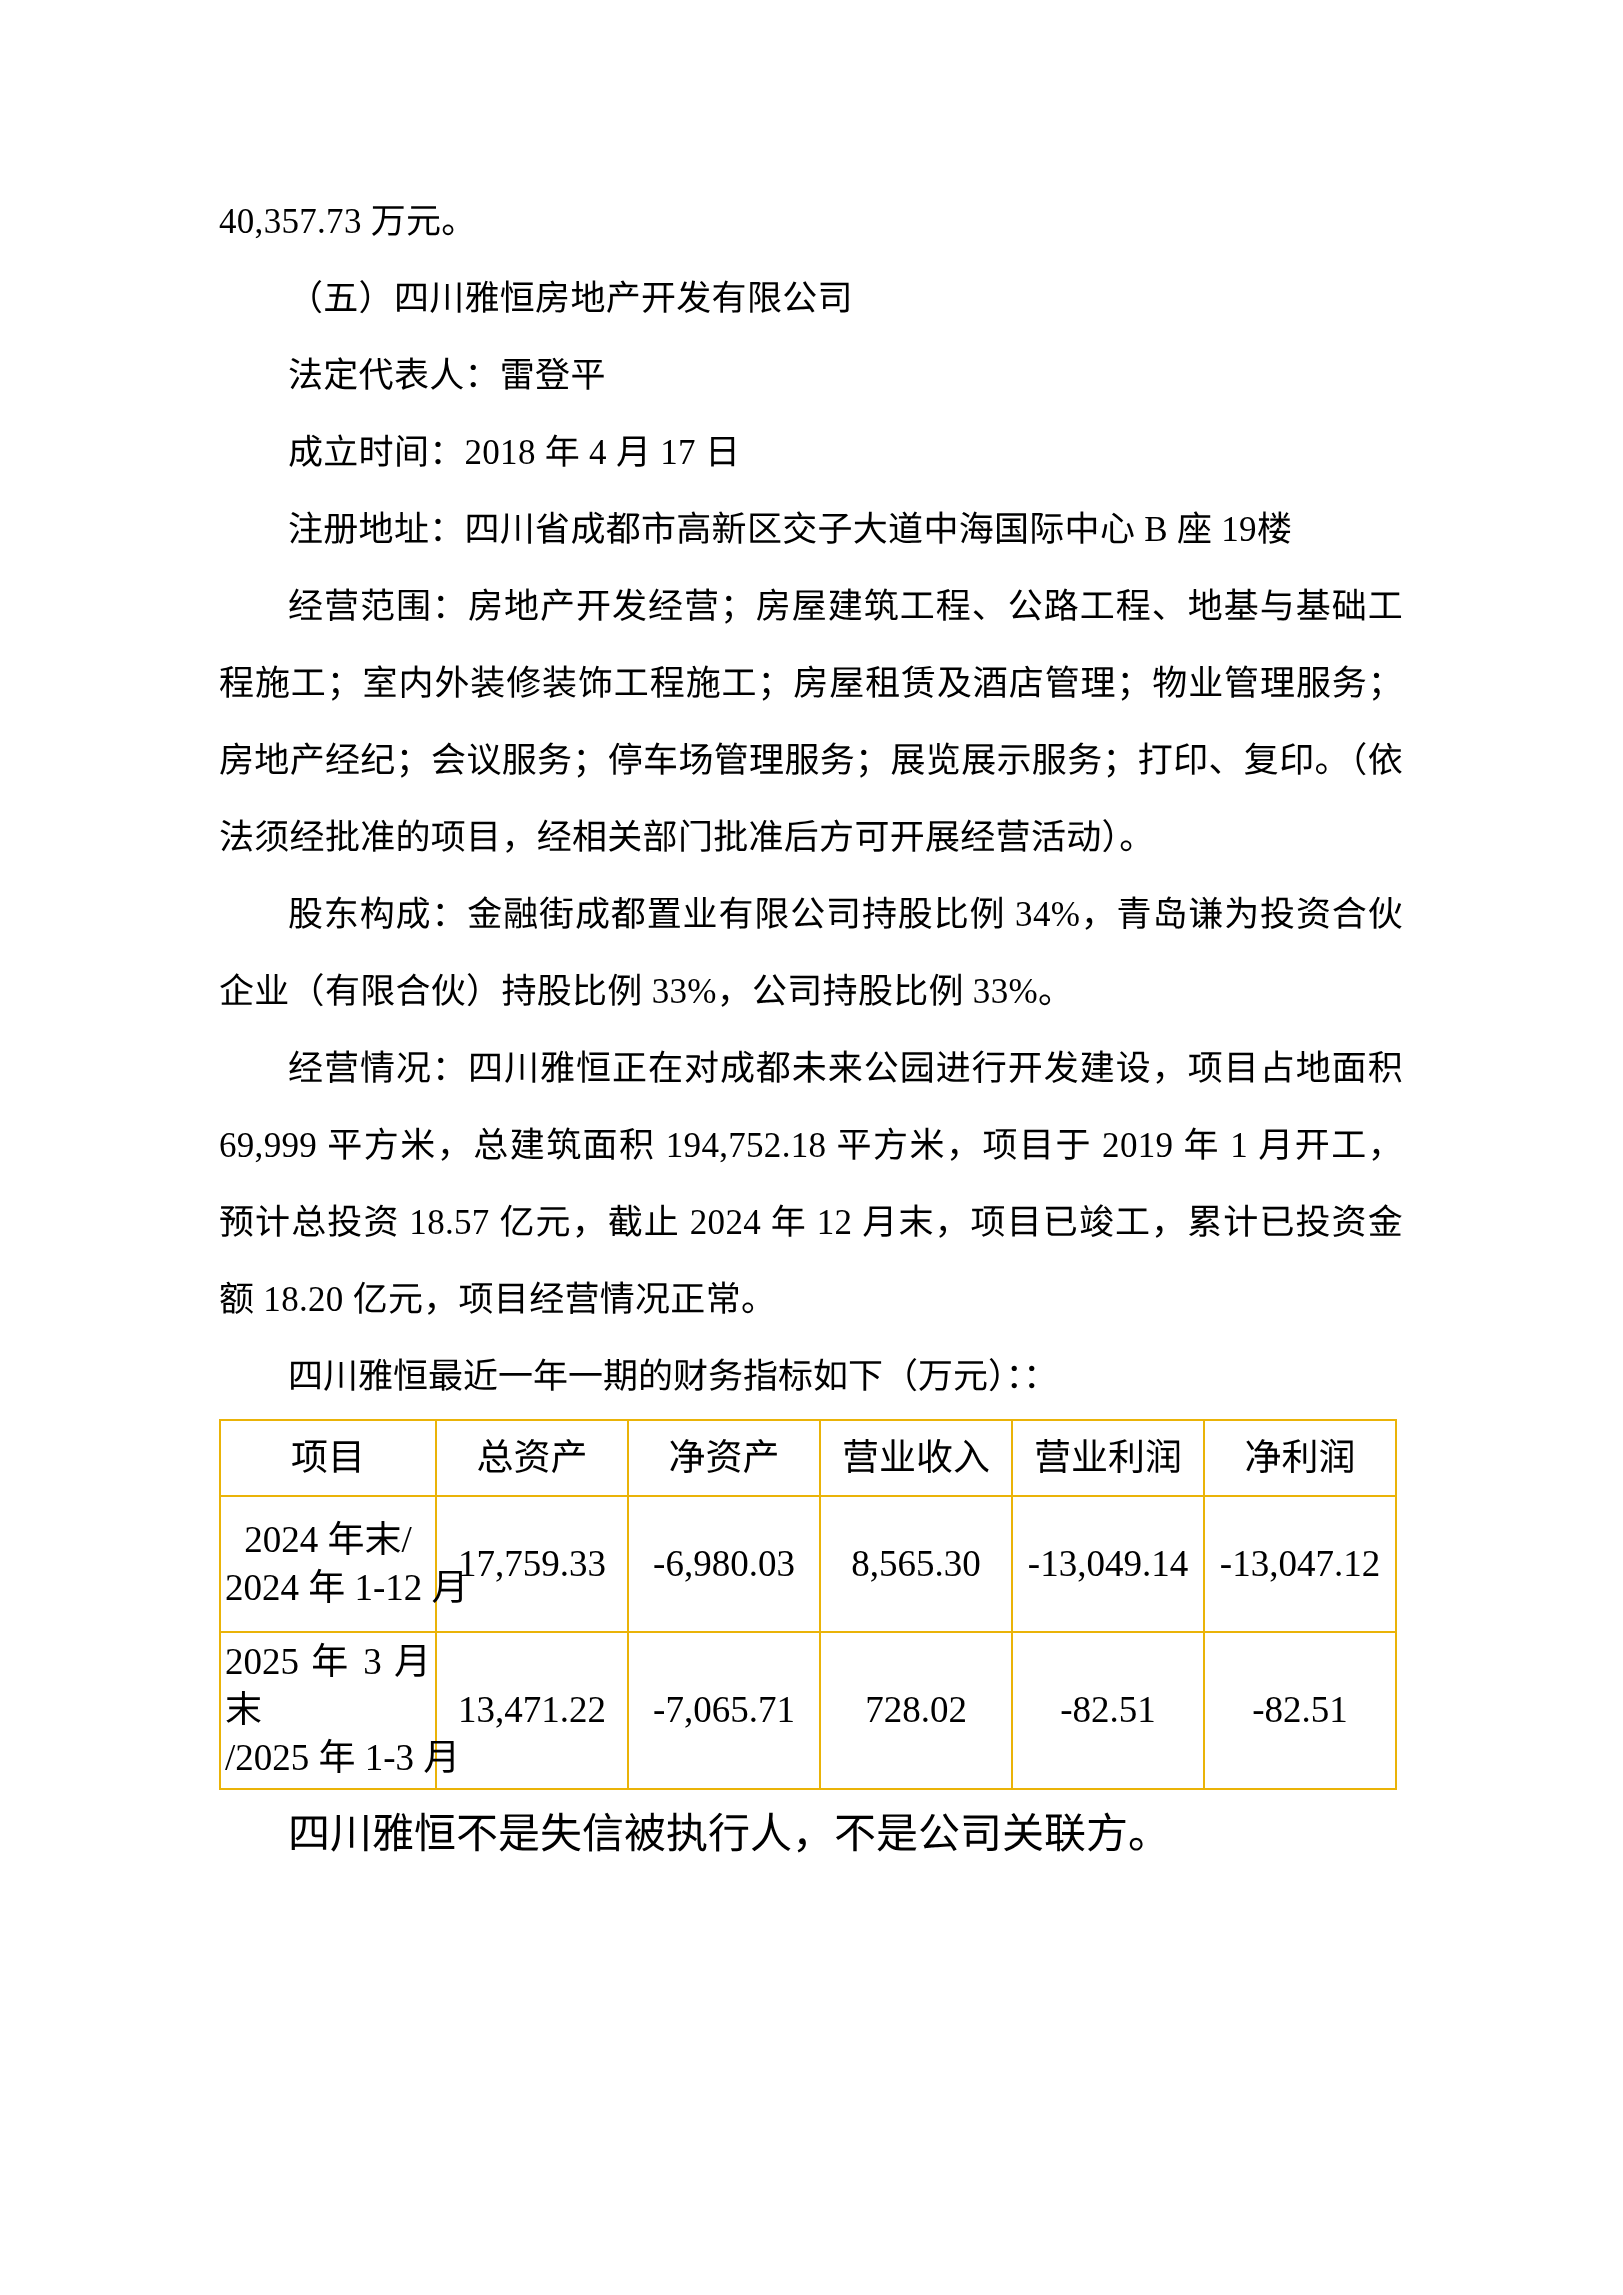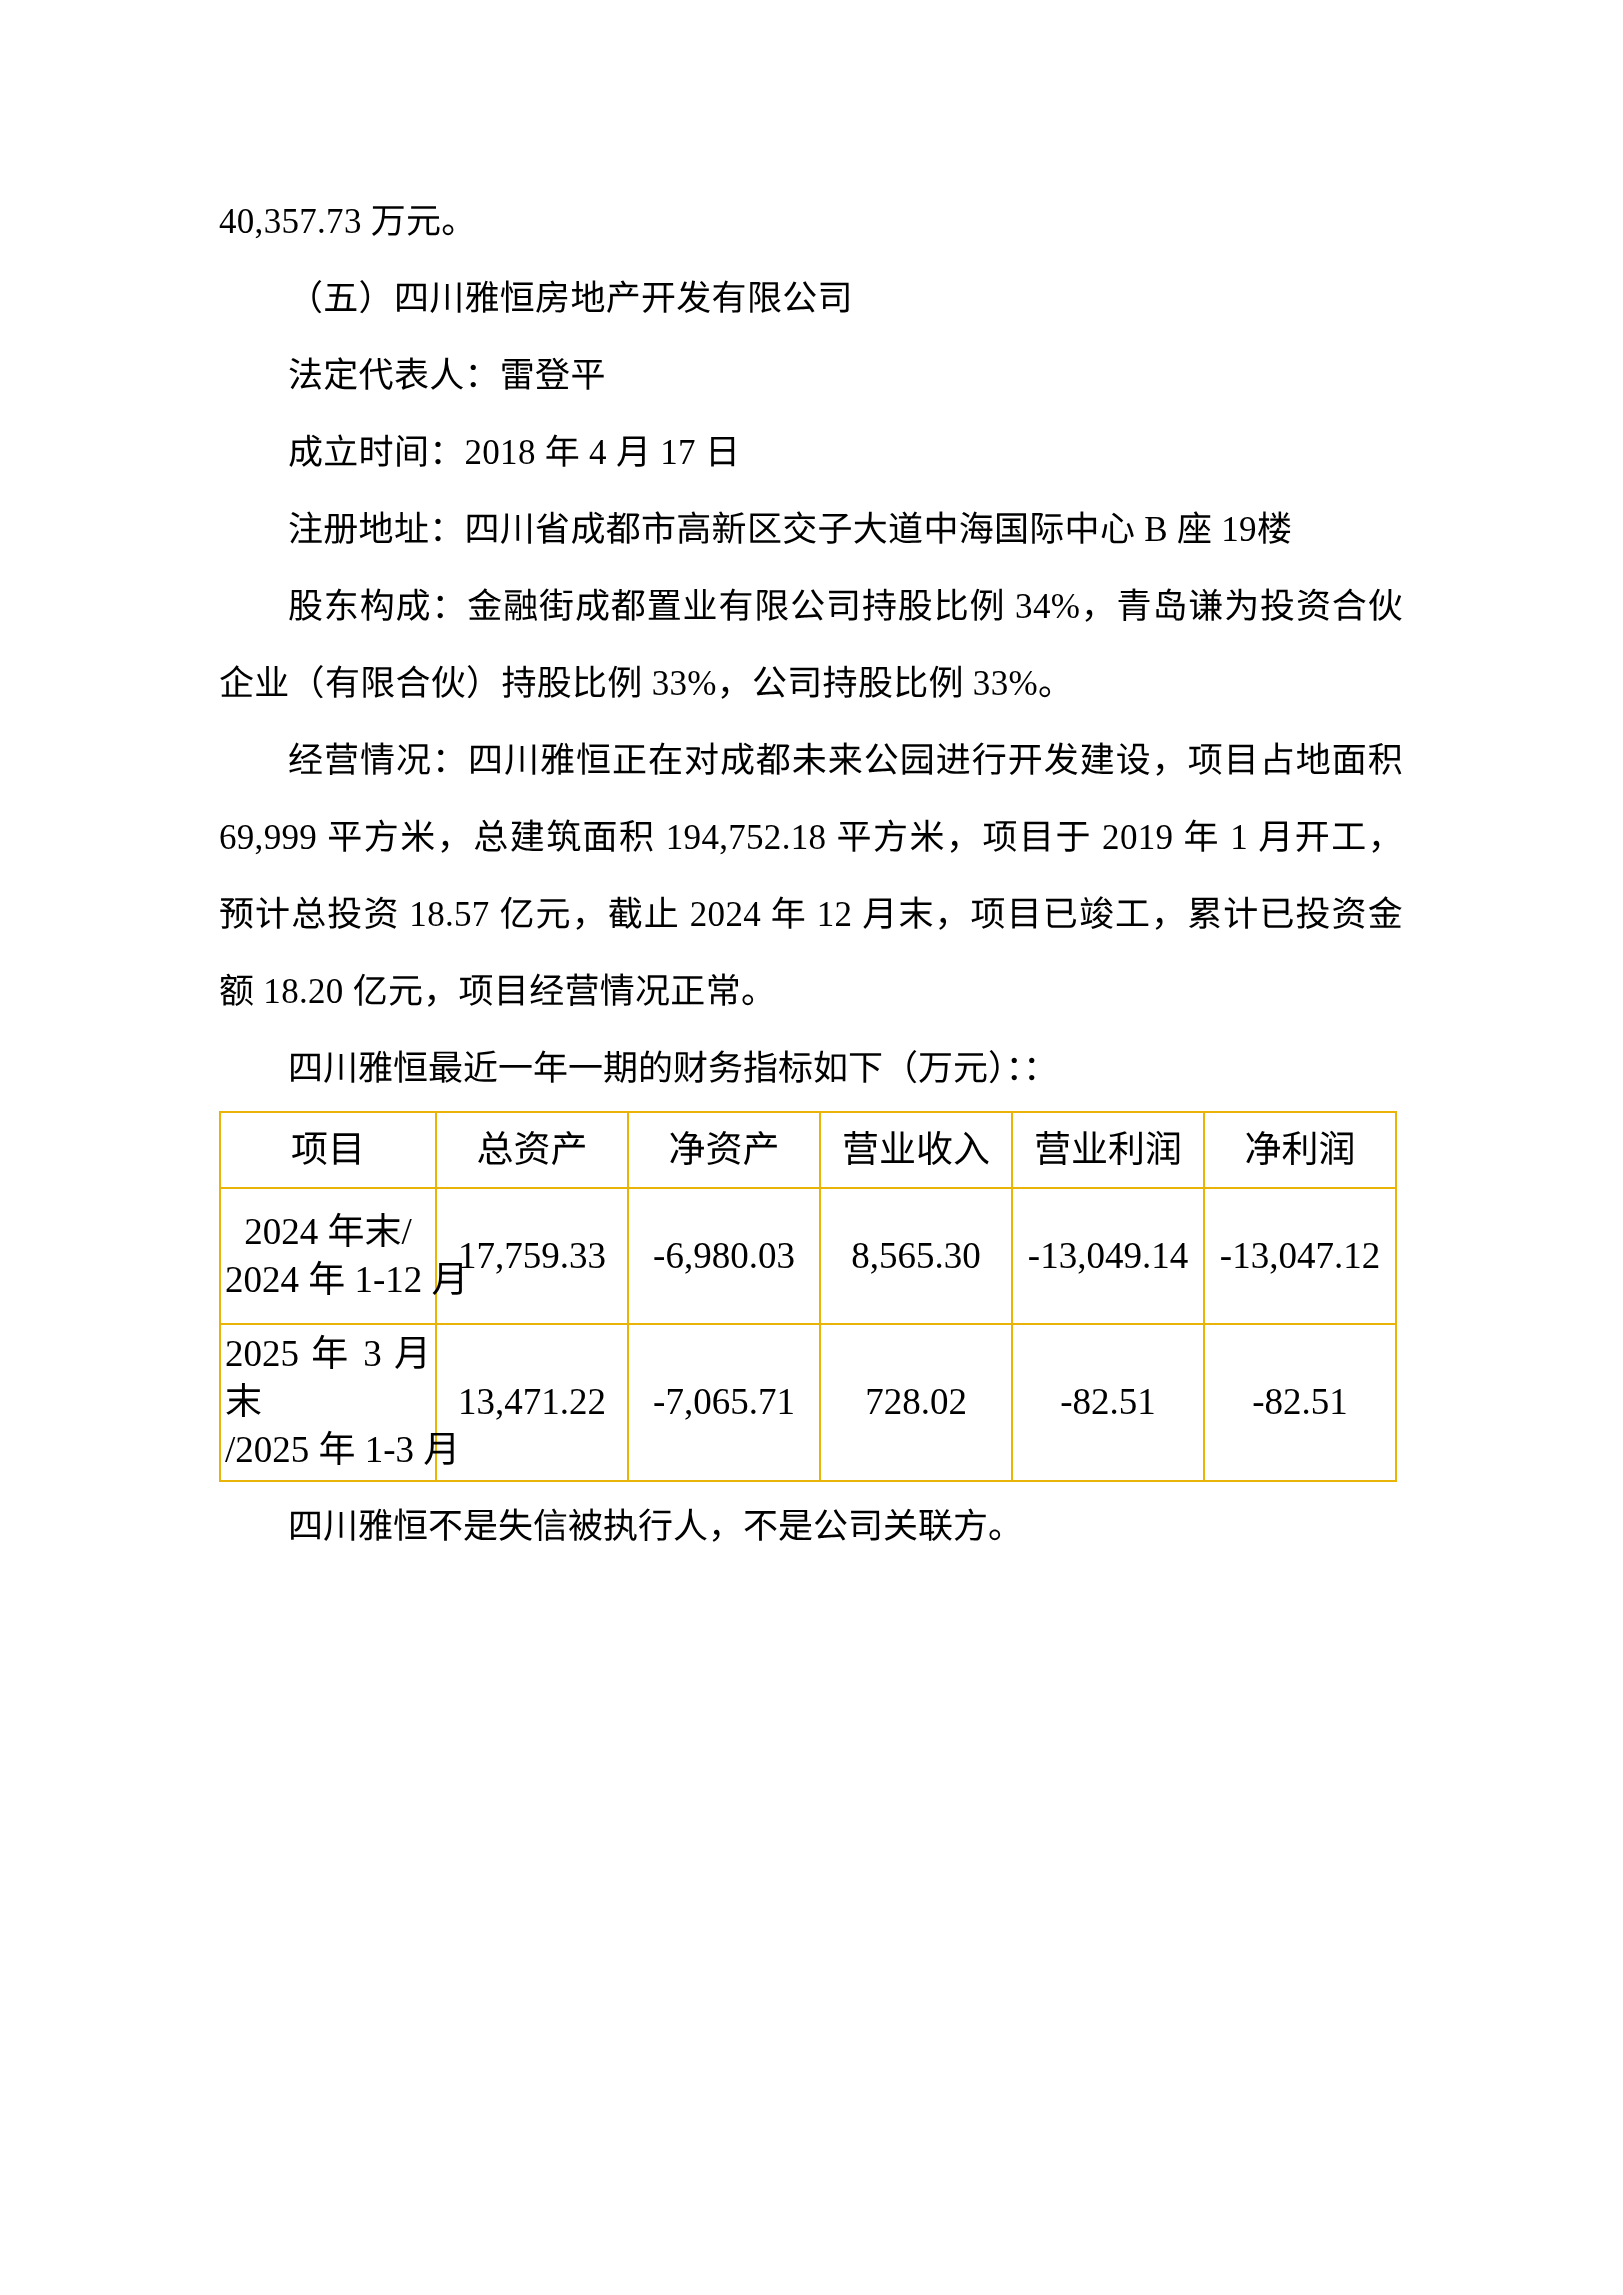--- a/index.html
+++ b/index.html
@@ -81,21 +81,21 @@
     white-space: nowrap;
   }
   td.label-cell.spread .l1 {
     text-align: justify;
     text-align-last: justify;
     white-space: normal;
   }
   col.c0 { width: 216px; }
   col.cv { width: 192px; }
   .after-table {
-    font-size: 35px;
+    font-size: 42px;
     line-height: 77px;
     margin: 0;
     text-indent: 69px;
   }
   .page-number {
     position: absolute;
     right: 196px;
     top: 2116px;
     font-size: 25px;
     line-height: 29px;
@@ -114,20 +114,21 @@
 
     <p class="para indent">（五）四川雅恒房地产开发有限公司</p>
 
     <p class="para indent">法定代表人：雷登平</p>
 
 
     <p class="para indent">成立时间：2018 年 4 月 17 日</p>
 
     <p class="para indent">注册地址：四川省成都市高新区交子大道中海国际中心 B 座 19楼</p>
 
+    <p class="para indent">经营范围：房地产开发经营；房屋建筑工程、公路工程、地基与基础工程施工；室内外装修装饰工程施工；房屋租赁及酒店管理；物业管理服务；房地产经纪；会议服务；停车场管理服务；展览展示服务；打印、复印。（依法须经批准的项目，经相关部门批准后方可开展经营活动）。</p>
 
     <p class="para indent"> 股东构成：金融街成都置业有限公司持股比例 34%，青岛谦为投资合伙企业（有限合伙）持股比例 33%，公司持股比例 33%。</p>
 
     <p class="para indent">经营情况：四川雅恒正在对成都未来公园进行开发建设，项目占地面积 69,999 平方米，总建筑面积 194,752.18 平方米，项目于 2019 年 1 月开工，预计总投资 18.57 亿元，截止 2024 年 12 月末，项目已竣工，累计已投资金额 18.20 亿元，项目经营情况正常。</p>
 
     <p class="table-caption">四川雅恒最近一年一期的财务指标如下（万元）：：</p>
 
     <table class="fin">
       <colgroup>
         <col class="c0">

